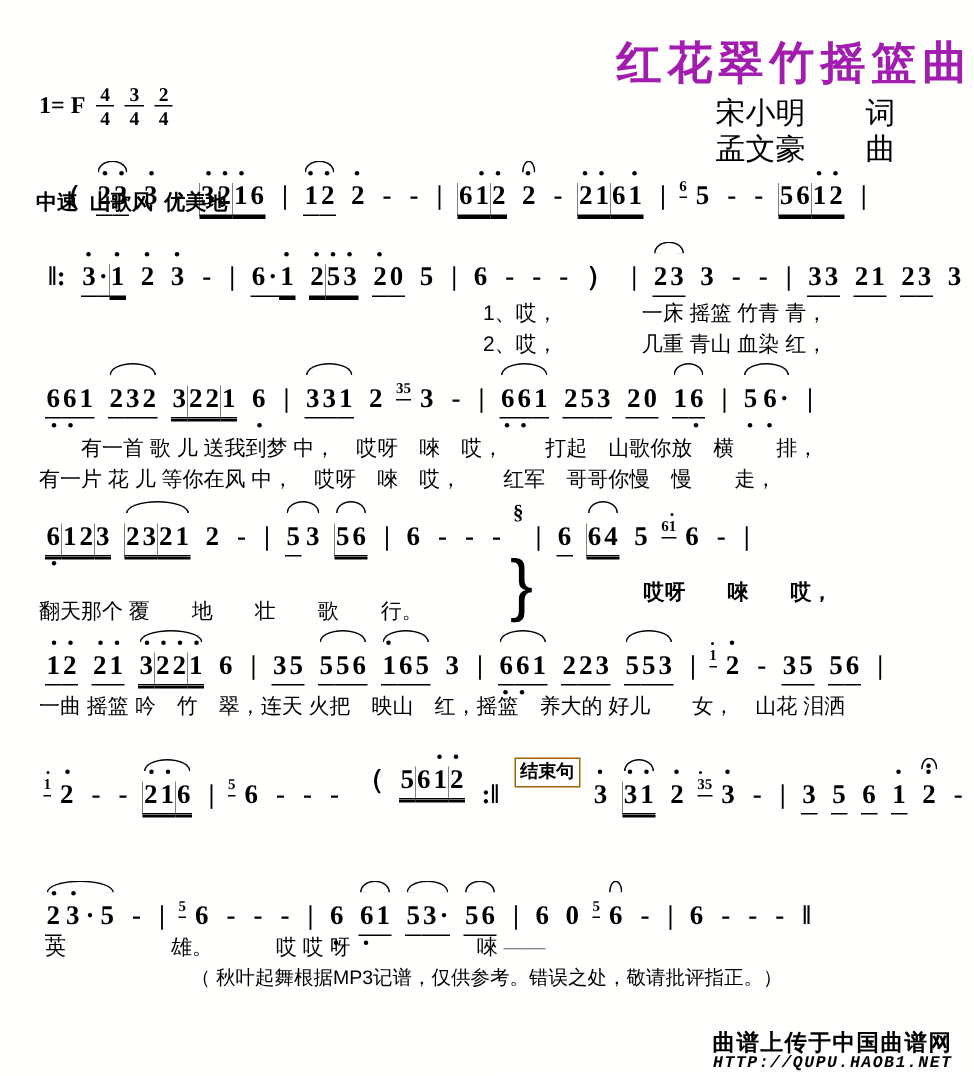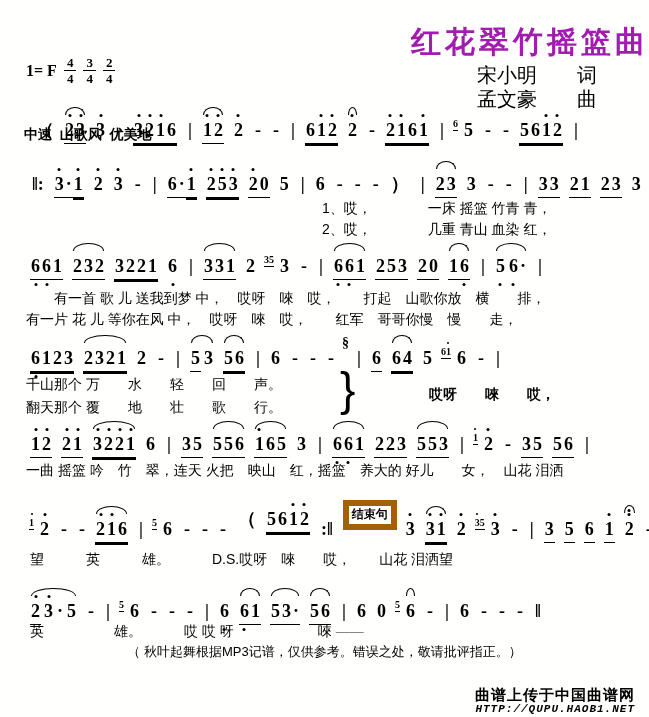--- a/index.html
+++ b/index.html
@@ -37,21 +37,21 @@
                     border-radius:50% 50% 0 0 / 100% 100% 0 0;}
   .grp.ferm::after{content:'';position:absolute;top:-10px;left:50%;transform:translateX(-50%);
                    width:3px;height:3px;border-radius:50%;background:#000;}
   .grace{font-size:10px;vertical-align:9px;margin:0 1px 0 3px;border-bottom:1px solid #000;}
   .grace .ch{padding:0 0 1px;}
   .grace .ch.hi::before{width:2px;height:2px;top:-4px;}
   .dash{display:inline-block;margin:0 6px;}
   .bar{display:inline-block;margin:0 6px;font-weight:bold;}
   .raise{transform:translateY(-10px);}
   .segno{display:inline-block;transform:translateY(-17px);font-size:14px;margin:0 2px;}
-  .boxlbl{display:inline-block;border:6px solid #a16207;font-size:12px;font-weight:bold;
+  .boxlbl{display:inline-block;border:1px solid #a16207;font-size:12px;font-weight:bold;
           padding:0 3px 1px;transform:translateY(-17px);margin:0 4px;
           font-family:"Liberation Sans",sans-serif;}
 
   .lyric{position:absolute;font-size:14px;white-space:pre;}
   .brace{position:absolute;font-size:46px;font-weight:200;line-height:1;}
   .graydash{color:#888;}
   .footnote{position:absolute;top:643px;left:0;width:100%;text-align:center;font-size:13px;white-space:pre;}
   .wm-site{position:absolute;right:14px;top:686px;font-size:15px;font-weight:bold;letter-spacing:1px;}
   .wm-url{position:absolute;right:14px;top:703px;font-size:11px;font-weight:bold;letter-spacing:1px;
           font-family:"Liberation Mono",monospace;font-style:italic;}
@@ -89,30 +89,28 @@
 
   <div class="mline" style="top:172px;"><span class="bar">‖:</span><span class="grp"><span class="ch hi u1">3</span><span class="ch u1">·</span><span class="ch hi u2">1</span></span><span class="grp"><span class="ch hi">2</span></span><span class="grp"><span class="ch hi">3</span></span><span class="dash">-</span><span class="bar">|</span><span class="grp"><span class="ch u1">6</span><span class="ch u1">·</span><span class="ch hi u2">1</span></span><span class="grp"><span class="ch hi u2">2</span><span class="ch hi u2">5</span><span class="ch hi u2">3</span></span><span class="grp"><span class="ch hi u1">2</span><span class="ch u1">0</span></span><span class="grp"><span class="ch">5</span></span><span class="bar">|</span><span class="grp"><span class="ch">6</span></span><span class="dash">-</span><span class="dash">-</span><span class="dash">-</span><span class="bar">）</span><span class="bar">|</span><span class="grp arc"><span class="ch u1">2</span><span class="ch u1">3</span></span><span class="grp"><span class="ch">3</span></span><span class="dash">-</span><span class="dash">-</span><span class="bar">|</span><span class="grp"><span class="ch u1">3</span><span class="ch u1">3</span></span><span class="grp"><span class="ch u1">2</span><span class="ch u1">1</span></span><span class="grp"><span class="ch u1">2</span><span class="ch u1">3</span></span><span class="grp"><span class="ch">3</span></span></div>
   <div class="lyric" style="top:200px;left:322px;text-align:center;">1、哎，　　　　一床 摇篮 竹青 青，</div>
   <div class="lyric" style="top:221px;left:322px;">2、哎，　　　　几重 青山 血染 红，</div>
 
   <div class="mline" style="top:254px;"><span class="grp"><span class="ch lo u1">6</span><span class="ch lo u1">6</span><span class="ch u1">1</span></span><span class="grp arc"><span class="ch u1">2</span><span class="ch u1">3</span><span class="ch u1">2</span></span><span class="grp"><span class="ch u2">3</span><span class="ch u2">2</span><span class="ch u2">2</span><span class="ch u2">1</span></span><span class="grp"><span class="ch lo">6</span></span><span class="bar">|</span><span class="grp arc"><span class="ch u1">3</span><span class="ch u1">3</span><span class="ch u1">1</span></span><span class="grp"><span class="ch">2</span></span><span class="grp grace"><span class="ch">3</span><span class="ch">5</span></span><span class="grp"><span class="ch">3</span></span><span class="dash">-</span><span class="bar">|</span><span class="grp arc"><span class="ch lo u1">6</span><span class="ch lo u1">6</span><span class="ch u1">1</span></span><span class="grp"><span class="ch u1">2</span><span class="ch u1">5</span><span class="ch u1">3</span></span><span class="grp"><span class="ch u1">2</span><span class="ch u1">0</span></span><span class="grp arc"><span class="ch u1">1</span><span class="ch lo u1">6</span></span><span class="bar">|</span><span class="grp arc"><span class="ch lo">5</span><span class="ch"> </span><span class="ch lo">6</span><span class="ch">·</span></span><span class="bar">|</span></div>
   <div class="lyric" style="top:290px;left:26px;margin-left:28px;">有一首 歌 儿 送我到梦 中，　哎呀　唻　哎，　　打起　山歌你放　横　　排，</div>
   <div class="lyric" style="top:311px;left:26px;">有一片 花 儿 等你在风 中，　哎呀　唻　哎，　　红军　哥哥你慢　慢　　走，</div>
 
   <div class="mline" style="top:346px;"><span class="grp"><span class="ch lo u2">6</span><span class="ch u2">1</span><span class="ch u2">2</span><span class="ch u2">3</span></span><span class="grp arc"><span class="ch u2">2</span><span class="ch u2">3</span><span class="ch u2">2</span><span class="ch u2">1</span></span><span class="grp"><span class="ch">2</span></span><span class="dash">-</span><span class="bar">|</span><span class="grp arc"><span class="ch u1">5</span><span class="ch"> </span><span class="ch">3</span></span><span class="grp arc"><span class="ch u2">5</span><span class="ch u2">6</span></span><span class="bar">|</span><span class="grp"><span class="ch">6</span></span><span class="dash">-</span><span class="dash">-</span><span class="dash">-</span><span class="segno">§</span><span class="bar">|</span><span class="grp"><span class="ch u1">6</span></span><span class="grp arc"><span class="ch u2">6</span><span class="ch u2">4</span></span><span class="grp"><span class="ch">5</span></span><span class="grp grace"><span class="ch">6</span><span class="ch hi">1</span></span><span class="grp"><span class="ch">6</span></span><span class="dash">-</span><span class="bar">|</span></div>
-  <div class="lyric" style="top:376px;left:26px;">千山那个 万　　水　　轻　　回　　声。</div>
   <div class="lyric" style="top:399px;left:26px;">翻天那个 覆　　地　　壮　　歌　　行。</div>
   <div class="brace" style="top:366px;left:340px;">}</div>
   <div class="lyric" style="top:386px;left:429px;font-weight:bold;">哎呀　　唻　　哎，</div>
 
   <div class="mline" style="top:432px;"><span class="grp"><span class="ch hi u1">1</span><span class="ch hi u1">2</span></span><span class="grp"><span class="ch hi u1">2</span><span class="ch hi u1">1</span></span><span class="grp arc"><span class="ch hi u2">3</span><span class="ch hi u2">2</span><span class="ch hi u2">2</span><span class="ch hi u2">1</span></span><span class="grp"><span class="ch">6</span></span><span class="bar">|</span><span class="grp"><span class="ch u1">3</span><span class="ch u1">5</span></span><span class="grp arc"><span class="ch u1">5</span><span class="ch u1">5</span><span class="ch u1">6</span></span><span class="grp arc"><span class="ch hi u1">1</span><span class="ch u1">6</span><span class="ch u1">5</span></span><span class="grp"><span class="ch">3</span></span><span class="bar">|</span><span class="grp arc"><span class="ch lo u1">6</span><span class="ch lo u1">6</span><span class="ch u1">1</span></span><span class="grp"><span class="ch u1">2</span><span class="ch u1">2</span><span class="ch u1">3</span></span><span class="grp arc"><span class="ch u1">5</span><span class="ch u1">5</span><span class="ch u1">3</span></span><span class="bar">|</span><span class="grp grace"><span class="ch hi">1</span></span><span class="grp"><span class="ch hi">2</span></span><span class="dash">-</span><span class="grp"><span class="ch u1">3</span><span class="ch u1">5</span></span><span class="grp"><span class="ch u1">5</span><span class="ch u1">6</span></span><span class="bar">|</span></div>
   <div class="lyric" style="top:462px;left:26px;">一曲 摇篮 吟　竹　翠，连天 火把　映山　红，摇篮　养大的 好儿　　女，　山花 泪洒</div>
 
   <div class="mline" style="top:517px;"><span class="grp grace"><span class="ch hi">1</span></span><span class="grp"><span class="ch hi">2</span></span><span class="dash">-</span><span class="dash">-</span><span class="grp arc"><span class="ch hi u2">2</span><span class="ch hi u2">1</span><span class="ch u2">6</span></span><span class="bar">|</span><span class="grp grace"><span class="ch">5</span></span><span class="grp"><span class="ch">6</span></span><span class="dash">-</span><span class="dash">-</span><span class="dash">-</span><span class="bar raise">（</span><span class="grp raise"><span class="ch u2">5</span><span class="ch u2">6</span><span class="ch hi u2">1</span><span class="ch hi u2">2</span></span><span class="bar">:‖</span><span class="boxlbl">结束句</span><span class="grp"><span class="ch hi">3</span></span><span class="grp arc"><span class="ch hi u2">3</span><span class="ch hi u2">1</span></span><span class="grp"><span class="ch hi">2</span></span><span class="grp grace"><span class="ch hi">3</span><span class="ch">5</span></span><span class="grp"><span class="ch hi">3</span></span><span class="dash">-</span><span class="bar">|</span><span class="grp"><span class="ch u1">3</span></span><span class="grp"><span class="ch u1">5</span></span><span class="grp"><span class="ch u1">6</span></span><span class="grp"><span class="ch hi u1">1</span></span><span class="grp ferm"><span class="ch hi">2</span></span><span class="dash">-</span></div>
-  <div class="lyric" style="top:551px;left:30px;">望　　　英　　　雄。　　　D.S.哎呀　唻　　哎，　　山花 泪洒望</div>
 
   <div class="mline" style="top:599px;"><span class="grp arc"><span class="ch hi u1">2</span><span class="ch"> </span><span class="ch hi">3</span><span class="ch"> </span><span class="ch">·</span><span class="ch"> </span><span class="ch">5</span></span><span class="dash">-</span><span class="bar">|</span><span class="grp grace"><span class="ch">5</span></span><span class="grp"><span class="ch">6</span></span><span class="dash">-</span><span class="dash">-</span><span class="dash">-</span><span class="bar">|</span><span class="grp"><span class="ch lo">6</span></span><span class="grp arc"><span class="ch lo u1">6</span><span class="ch u1">1</span></span><span class="grp arc"><span class="ch u1">5</span><span class="ch u1">3</span><span class="ch u1">·</span></span><span class="grp arc"><span class="ch u1">5</span><span class="ch u1">6</span></span><span class="bar">|</span><span class="grp"><span class="ch">6</span></span><span class="grp"><span class="ch">0</span></span><span class="grp grace"><span class="ch">5</span></span><span class="grp arc"><span class="ch">6</span></span><span class="dash">-</span><span class="bar">|</span><span class="grp"><span class="ch">6</span></span><span class="dash">-</span><span class="dash">-</span><span class="dash">-</span><span class="bar">‖</span></div>
   <div class="lyric" style="top:623px;left:30px;"><span>英　　　　　雄。　　　哎 哎 呀　　　　　　唻 </span><span class="graydash">——</span></div>
 
   <div class="footnote">（ 秋叶起舞根据MP3记谱，仅供参考。错误之处，敬请批评指正。）</div>
   <div class="wm-site">曲谱上传于中国曲谱网</div>
   <div class="wm-url">HTTP://QUPU.HAOB1.NET</div>
 
 </div>
 

